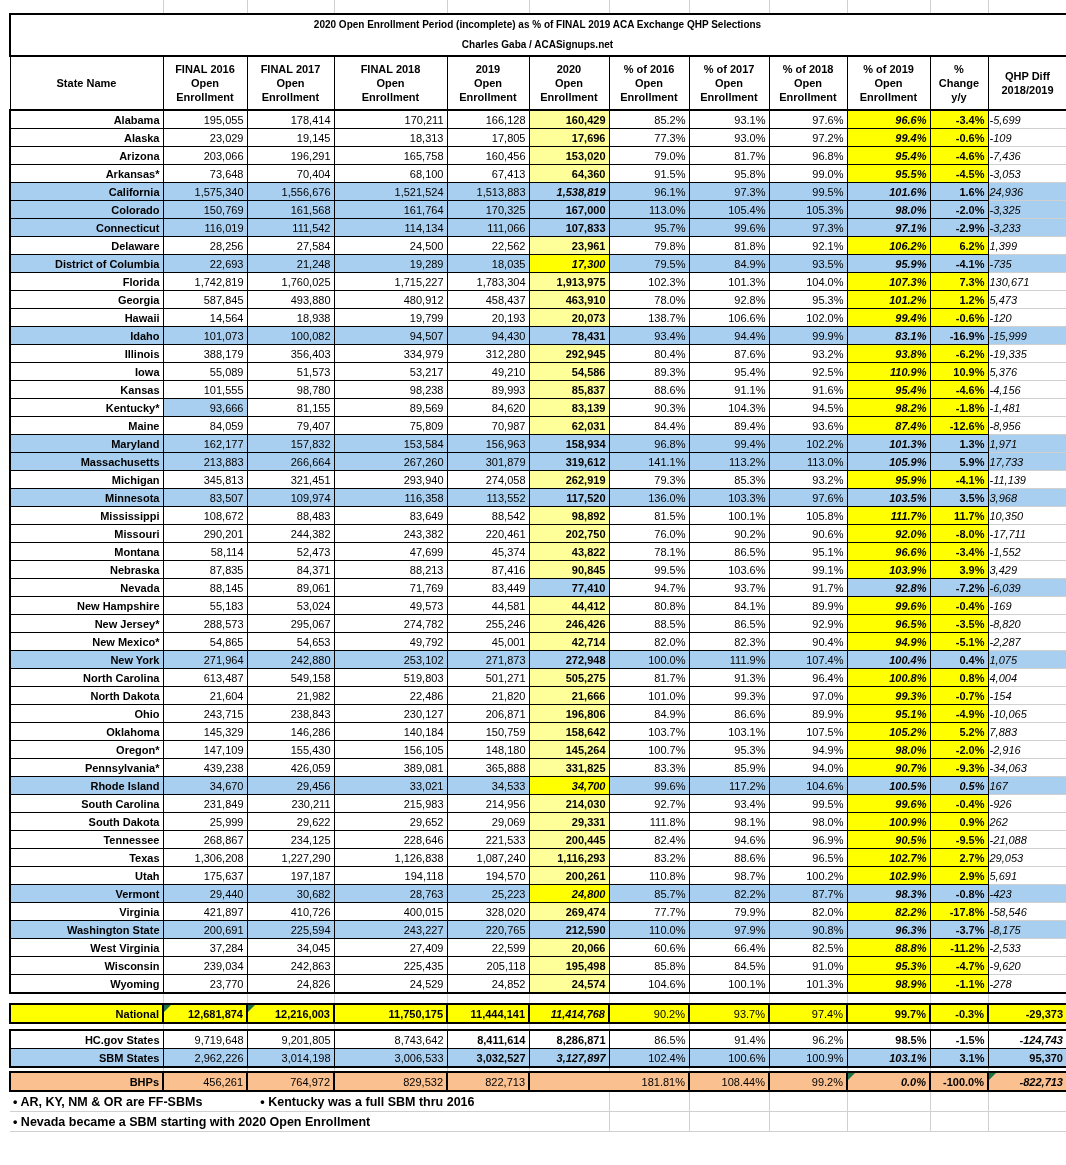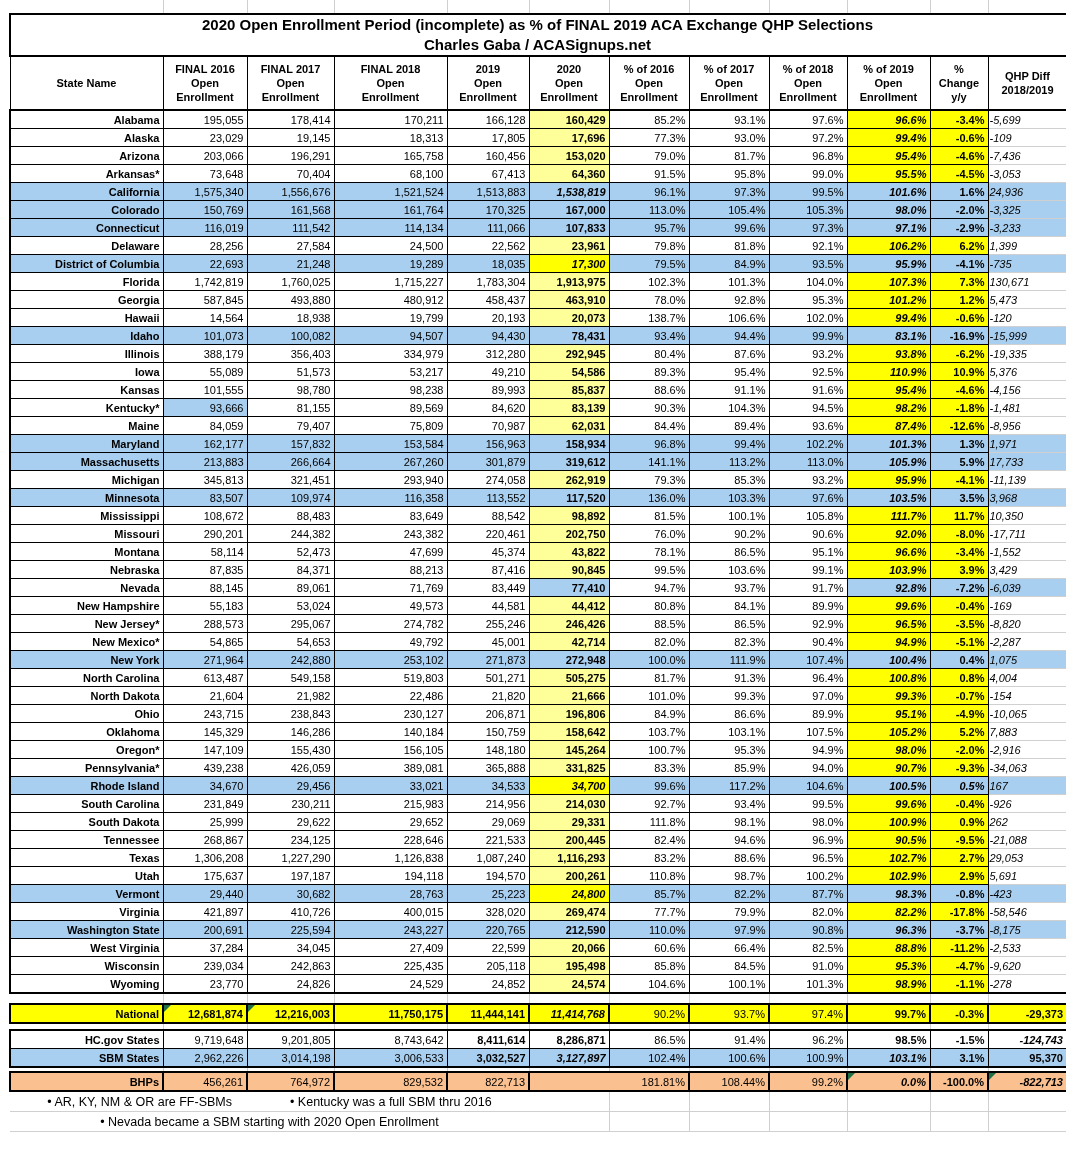--- a/index.html
+++ b/index.html
@@ -20,25 +20,25 @@
   .bg-yp{background:var(--yp);margin-top:17px;}
   .bg-peach{background:var(--peach);}
   .diff{border-top:1px solid var(--grid);border-bottom:1px solid var(--grid);border-right:1px solid var(--grid);border-left:1px solid #000;font-style:italic;}
   .hv{border:2px solid #000;}
   .bl2{border-left:2px solid #000;}
   .br2{border-right:2px solid #000;}
   .bt2{border-top:2px solid #000;}
   .bb2{border-bottom:2px solid #000;}
   .nor{border-right:none;}
   .nol{border-left:none;}
-  .titlebox{border:2px solid #000;text-align:center;font-weight:bold;font-size:15px;background:#fff;}
+  .titlebox{border:2px solid #000;text-align:center;font-weight:bold;font-size:10px;background:#fff;}
   .titlebox div{line-height:20px;}
   .hd{border:1px solid #000;border-bottom:2px solid #000;font-weight:bold;font-size:11px;white-space:pre-line;text-align:center;vertical-align:middle;line-height:1.3;background:#fff;padding:0 1px;}
   .spv{border:none;border-right:1px solid var(--grid);border-bottom:1px solid var(--grid);background:#fff;}
-  .fn{border:none;border-bottom:1px solid var(--grid);font-size:12.5px;text-align:center;padding-left:3px;background:#fff;}
+  .fn{border:none;border-bottom:1px solid var(--grid);font-size:12.5px;text-align:left;padding-left:3px;background:#fff;font-weight:bold;}
   .fn .gap{display:inline-block;width:58px;}
   .r13 td{height:13px;}
   .r17 td{height:17px;}
   .r11 td{height:9px;}
   .r19 td{height:17px;margin-top:8px;}
   .r8 td{height:5px;}
   .r6 td{height:3px;}
   .r21 td{height:19px;}
   .rel{position:relative;}
   .tri{position:absolute;top:0;left:0;width:0;height:0;border-top:7px solid var(--tri);border-right:7px solid transparent;}

